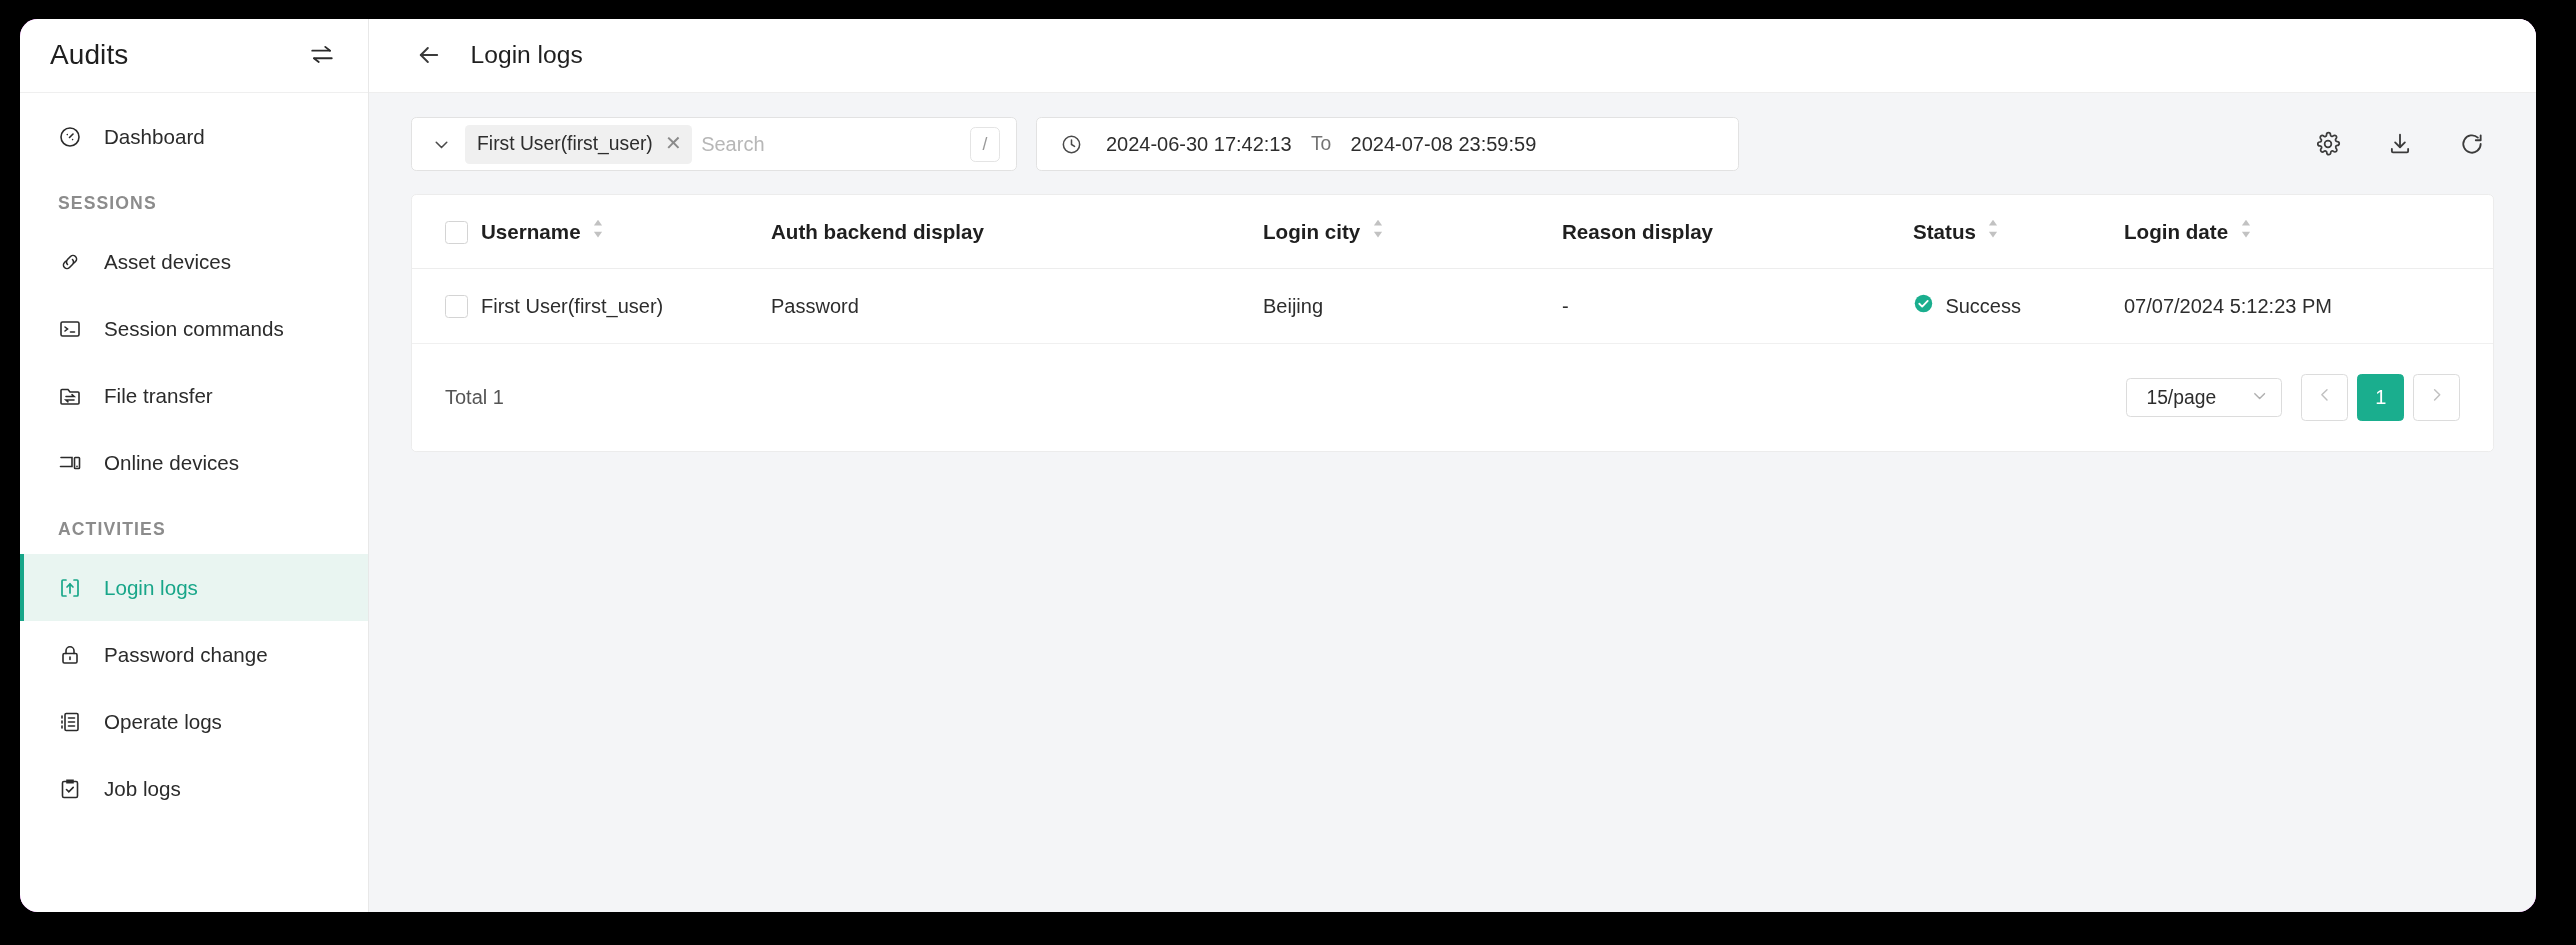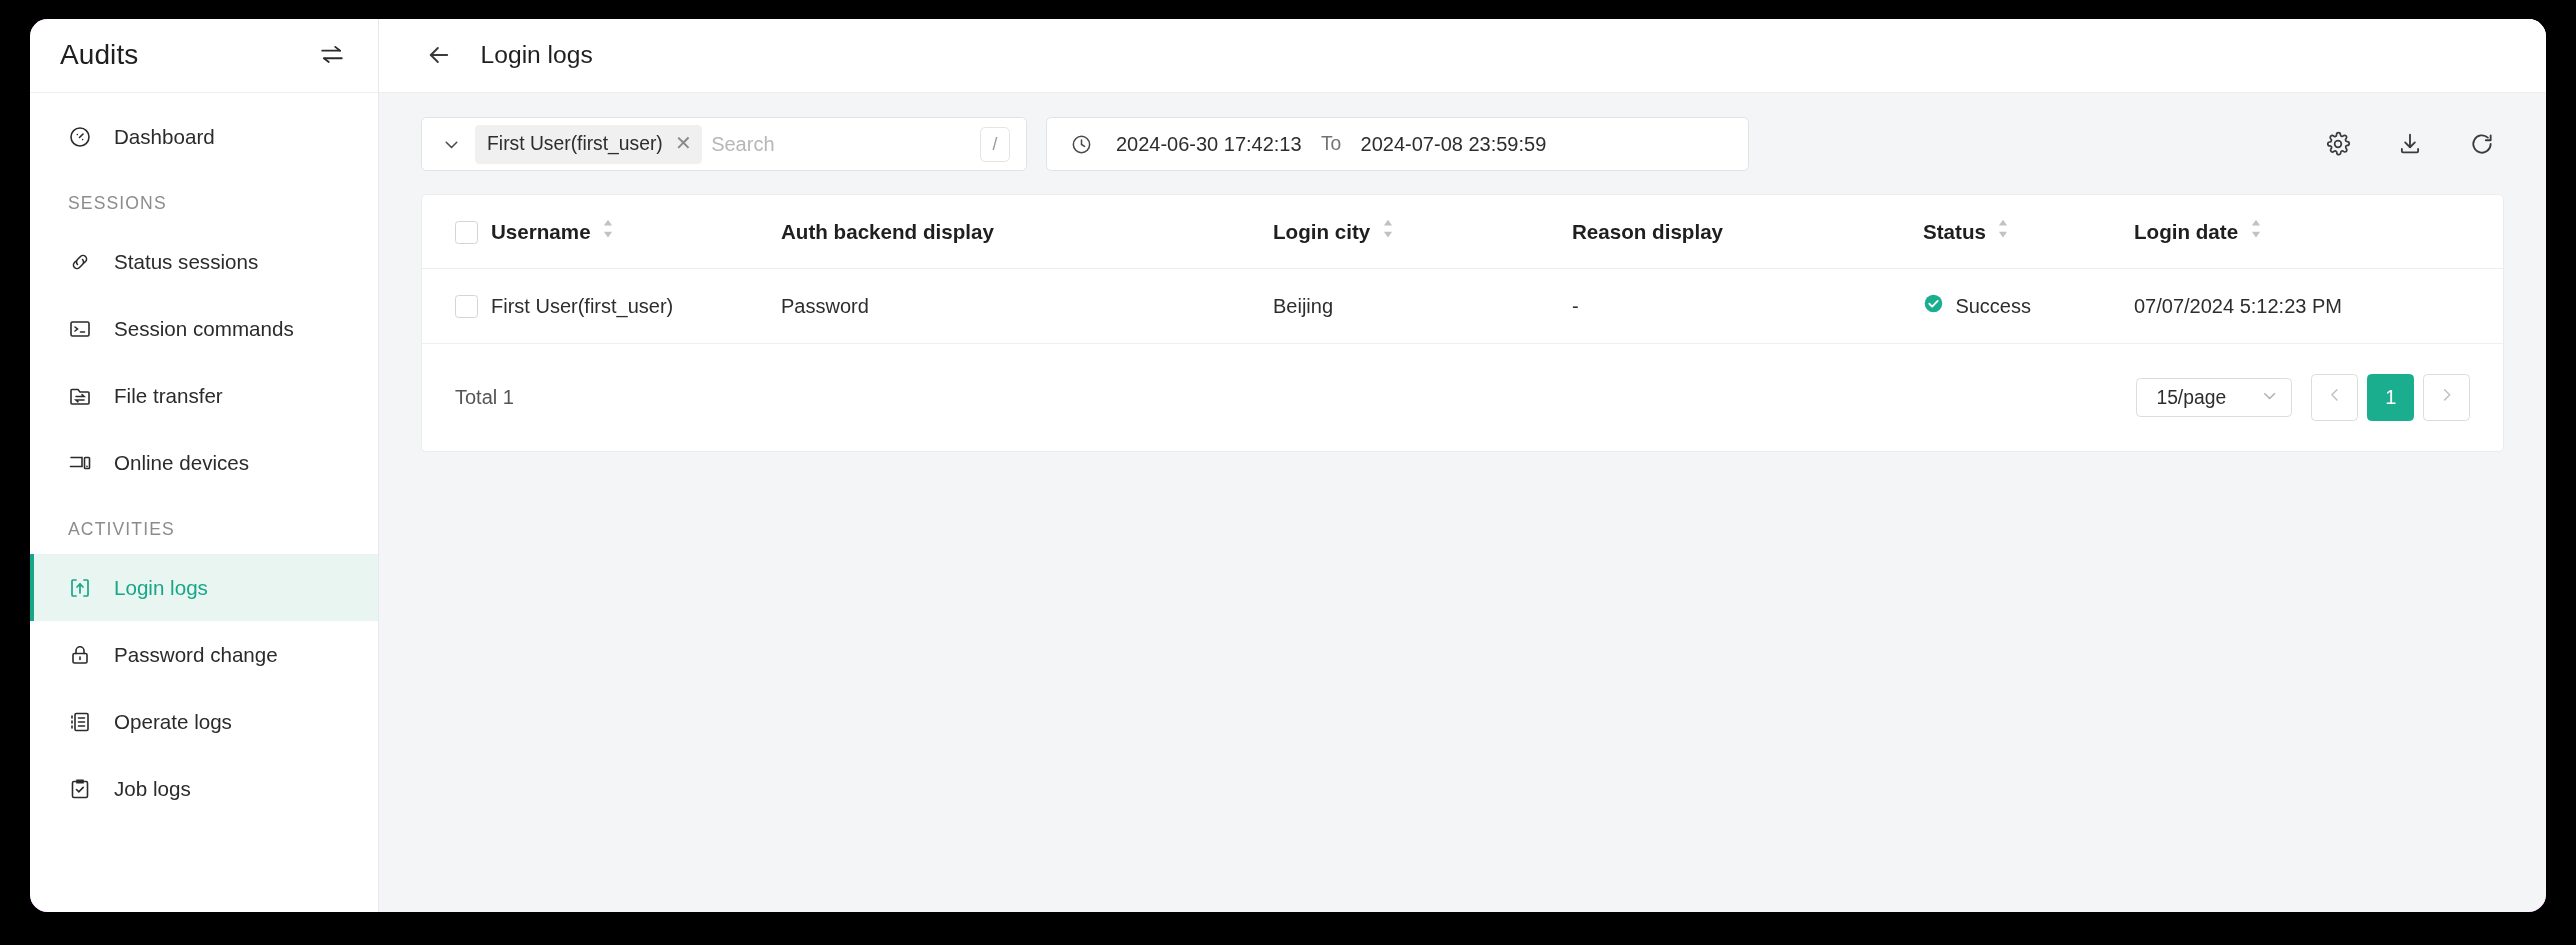--- a/index.html
+++ b/index.html
@@ -7,21 +7,21 @@
   html, body {
     width: 2576px;
     height: 945px;
     background: #000000;
     font-family: "Liberation Sans", sans-serif;
     overflow: hidden;
   }
 
   .app-window {
     position: absolute;
-    left: 30px;
+    left: 20px;
     top: 18.5px;
     width: 2516px;
     height: 893px;
     background: #d946ef;
     border-radius: 17.6px;
     overflow: hidden;
     display: flex;
   }
 
   
@@ -80,21 +80,21 @@
     border-left: 4.4px solid #18a689;
     color: #18a689;
   }
   .nav-item.active .nav-icon svg { stroke: #18a689; }
 
   .nav-section {
     font-size: 17.6px;
     letter-spacing: 1.1px;
     color: #8c8c8c;
     padding: 23px 0 14px 38px;
-    font-weight: 400;
+    font-weight: 700;
     text-transform: uppercase;
   }
 
   
   .main {
     flex: 1 1 auto;
     display: flex;
     flex-direction: column;
     min-width: 0;
     background: #f4f5f7;
@@ -353,21 +353,21 @@
 
       <div class="nav-section">SESSIONS</div>
 
       <div class="nav-item">
         <span class="nav-icon">
           <svg width="24" height="24" viewBox="0 0 24 24" fill="none" stroke="#2b2b2b" stroke-width="1.6" stroke-linecap="round">
             <path d="M9.5 14.5a3.5 3.5 0 010-5l3-3a3.5 3.5 0 015 5l-1.2 1.2"></path>
             <path d="M14.5 9.5a3.5 3.5 0 010 5l-3 3a3.5 3.5 0 01-5-5l1.2-1.2"></path>
           </svg>
         </span>
-        <span>Status sessions</span>
+        <span>Asset devices</span>
       </div>
 
       <div class="nav-item">
         <span class="nav-icon">
           <svg width="24" height="24" viewBox="0 0 24 24" fill="none" stroke="#2b2b2b" stroke-width="1.6" stroke-linecap="round">
             <rect x="3" y="5" width="18" height="14" rx="1.5"></rect>
             <path d="M7 10l2.5 2L7 14"></path>
               <path d="M12.5 15h4"></path>
           </svg>
         </span>

